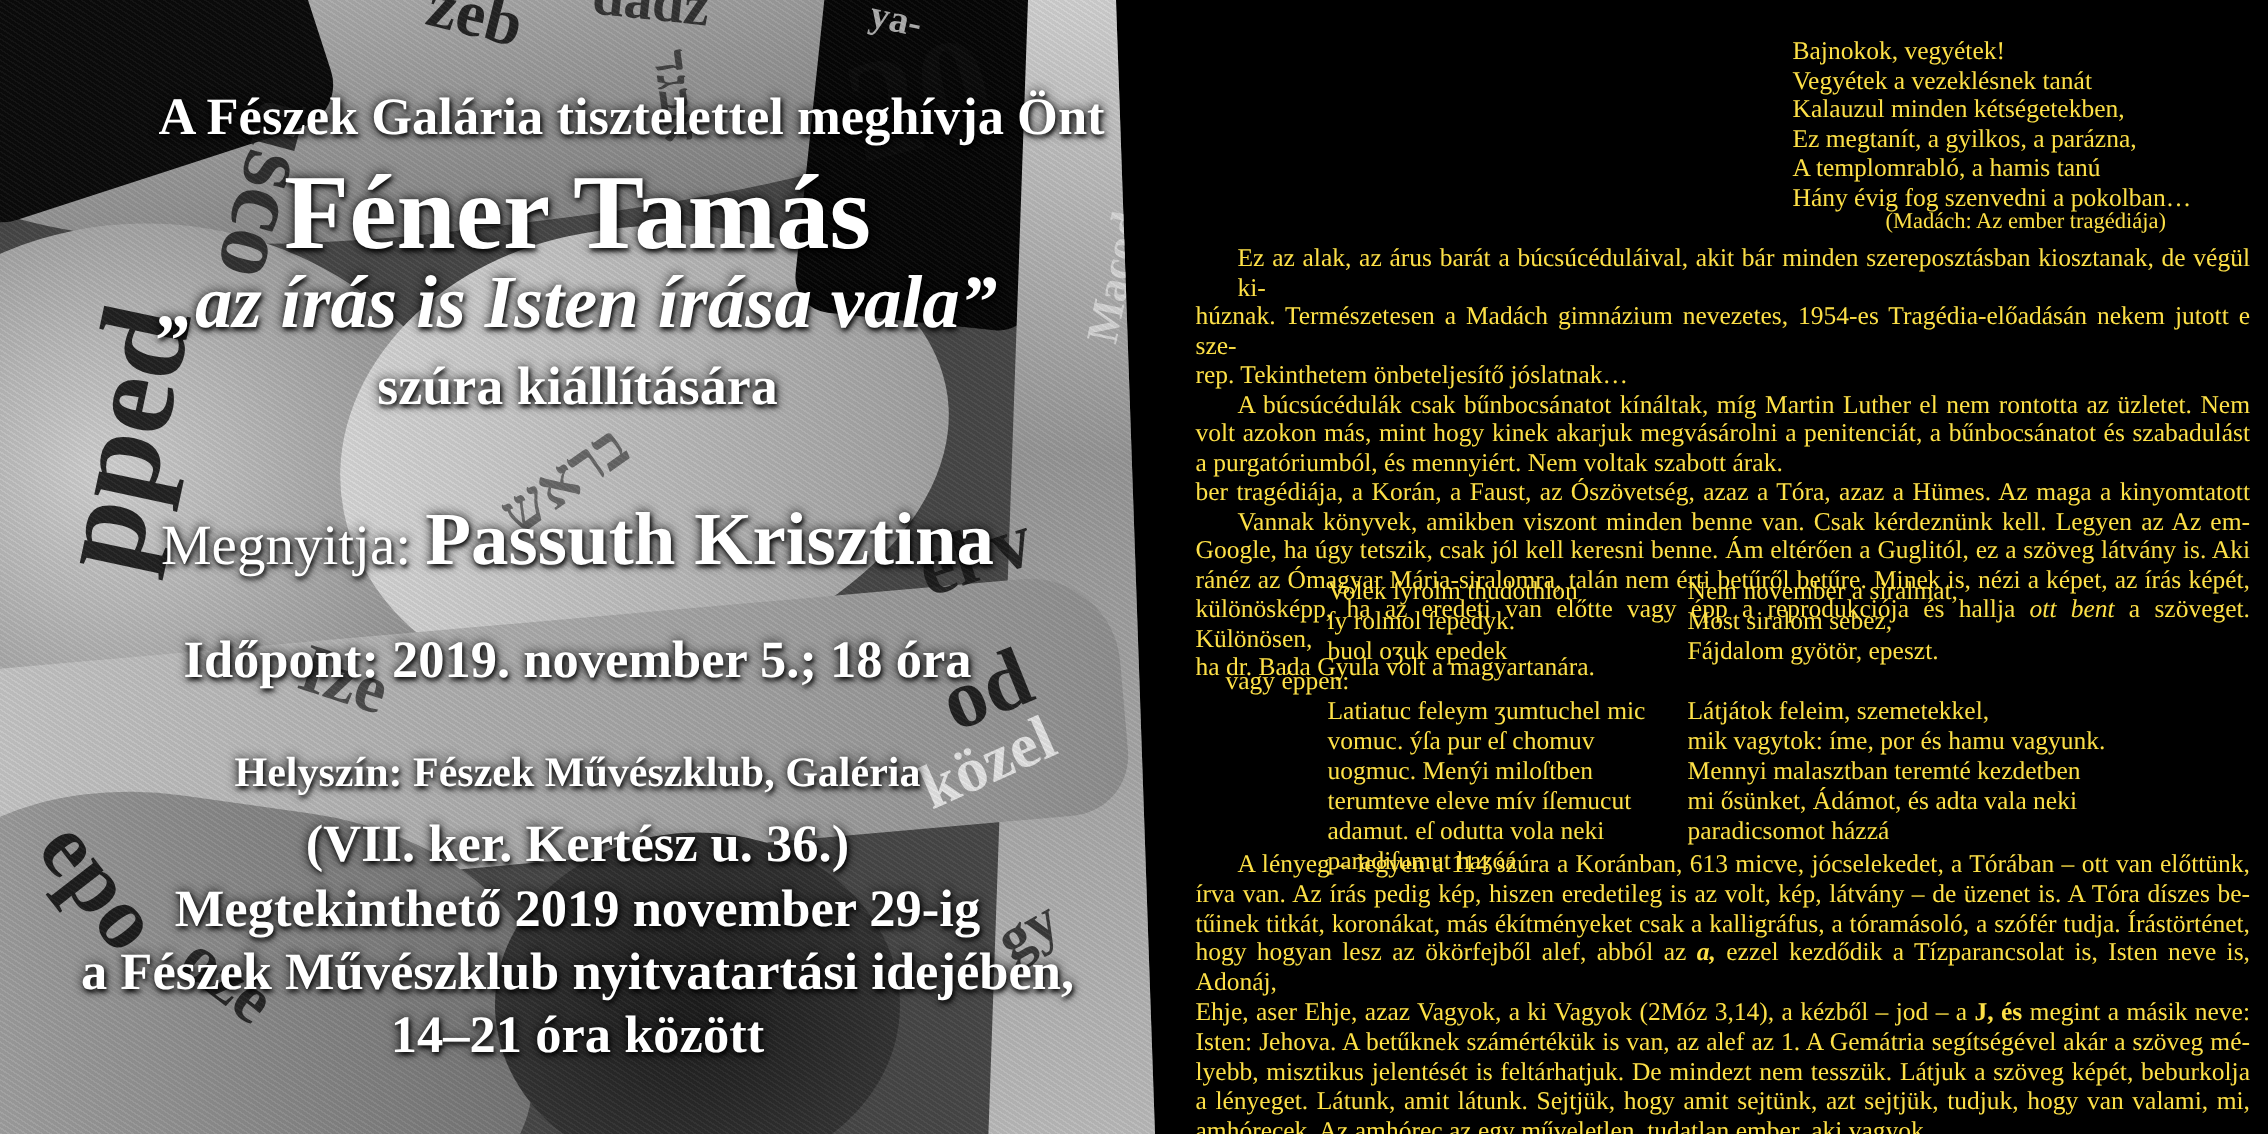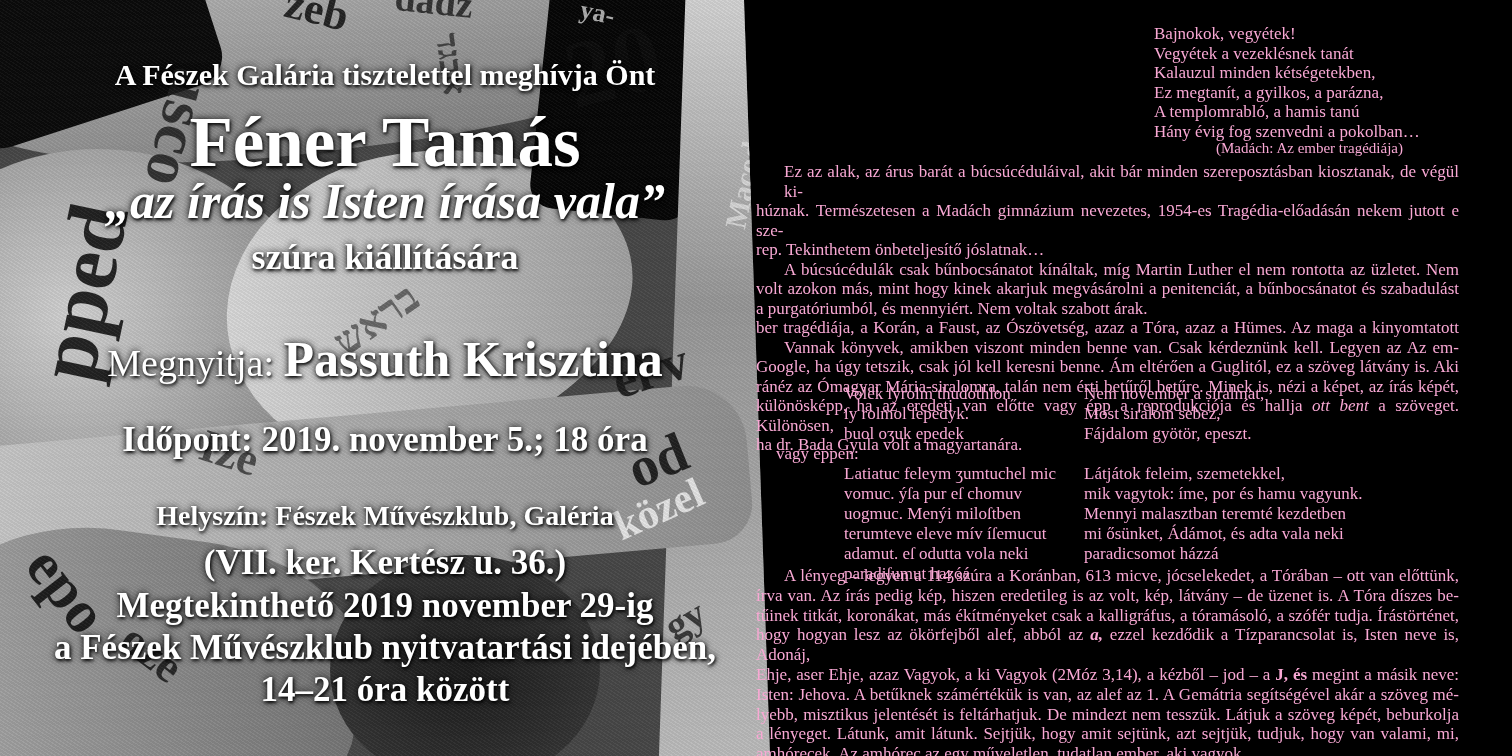--- a/index.html
+++ b/index.html
@@ -25,35 +25,35 @@
   .rb5{left:-70px;top:535px;width:430px;height:280px;background:linear-gradient(70deg,#ababab,#6d6d6d);
        transform:rotate(8deg);border-radius:40%;}
   .rb8{left:330px;top:555px;width:270px;height:230px;background:radial-gradient(#1c1c1c,#3c3c3c);border-radius:50%;}
   .grain{position:absolute;inset:0;background:repeating-linear-gradient(33deg,rgba(255,255,255,.04) 0 1px,rgba(0,0,0,.05) 1px 3px);}
   .frag{position:absolute;font-weight:bold;font-family:"Liberation Serif","DejaVu Sans",serif;line-height:1;
         white-space:nowrap;user-select:none;}
 
   
   .ov{position:absolute;left:0;width:100%;text-align:center;color:#fff;font-weight:bold;
       text-shadow:0 0 7px rgba(0,0,0,.95),1px 2px 3px rgba(0,0,0,.85);z-index:5;}
-  .ov-host{top:58px;font-size:30px;}
+  .ov-host{top:58px;font-size:35px;padding-left:36px;}
   .ov-artist{top:102px;font-size:71px;}
   .ov-title{top:172px;font-size:50px;font-style:italic;}
   .ov-suffix{top:236px;font-size:36px;}
   .ov-opener{top:330px;font-size:38px;font-weight:normal;}
   .ov-opener .opener-name{font-size:50px;font-weight:bold;}
   .ov-date{top:420px;font-size:35px;}
   .ov-v1{top:500px;font-size:28px;}
   .ov-v2{top:543px;font-size:35px;}
   .ov-w1{top:586px;font-size:35px;}
   .ov-w2{top:628px;font-size:35px;}
   .ov-w3{top:670px;font-size:35px;}
 
   
-  .rp{position:absolute;left:752px;top:0;width:715px;height:756px;color:#f9a8d4;font-size:17px;line-height:19.5px;}
+  .rp{position:absolute;left:793px;top:0;width:715px;height:756px;color:#fde047;font-size:17px;line-height:19.5px;}
   .poem{position:absolute;top:24px;left:402px;right:6px;}
   .poem-line{white-space:nowrap;}
   .poem-attr{text-align:right;padding-right:58px;font-size:15px;line-height:15px;}
   .paras{position:absolute;top:162px;left:4px;right:8px;}
   .pline{text-align:justify;text-align-last:justify;}
   .pline.first{padding-left:28px;}
   .pline.final{text-align:left;text-align-last:left;}
   .verse{position:absolute;top:384px;left:4px;right:8px;line-height:20px;}
   .verse-row{display:flex;}
   .verse-col.old{margin-left:88px;width:240px;flex:none;}

